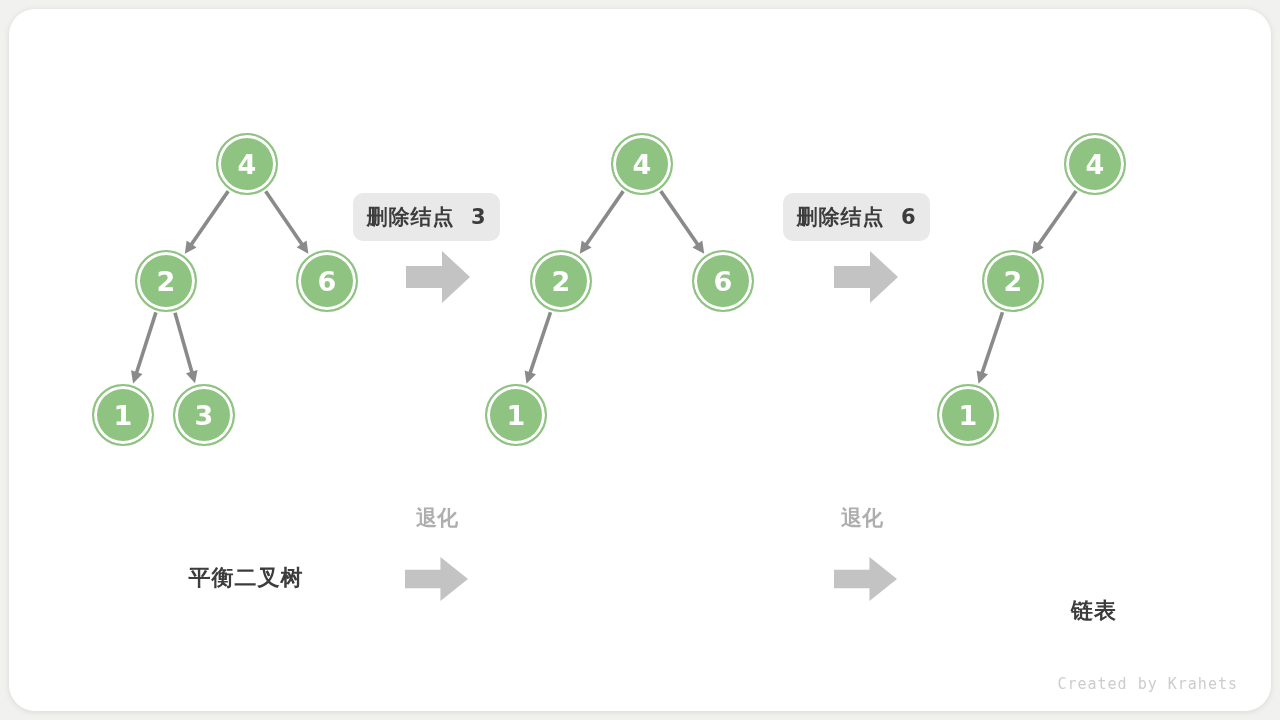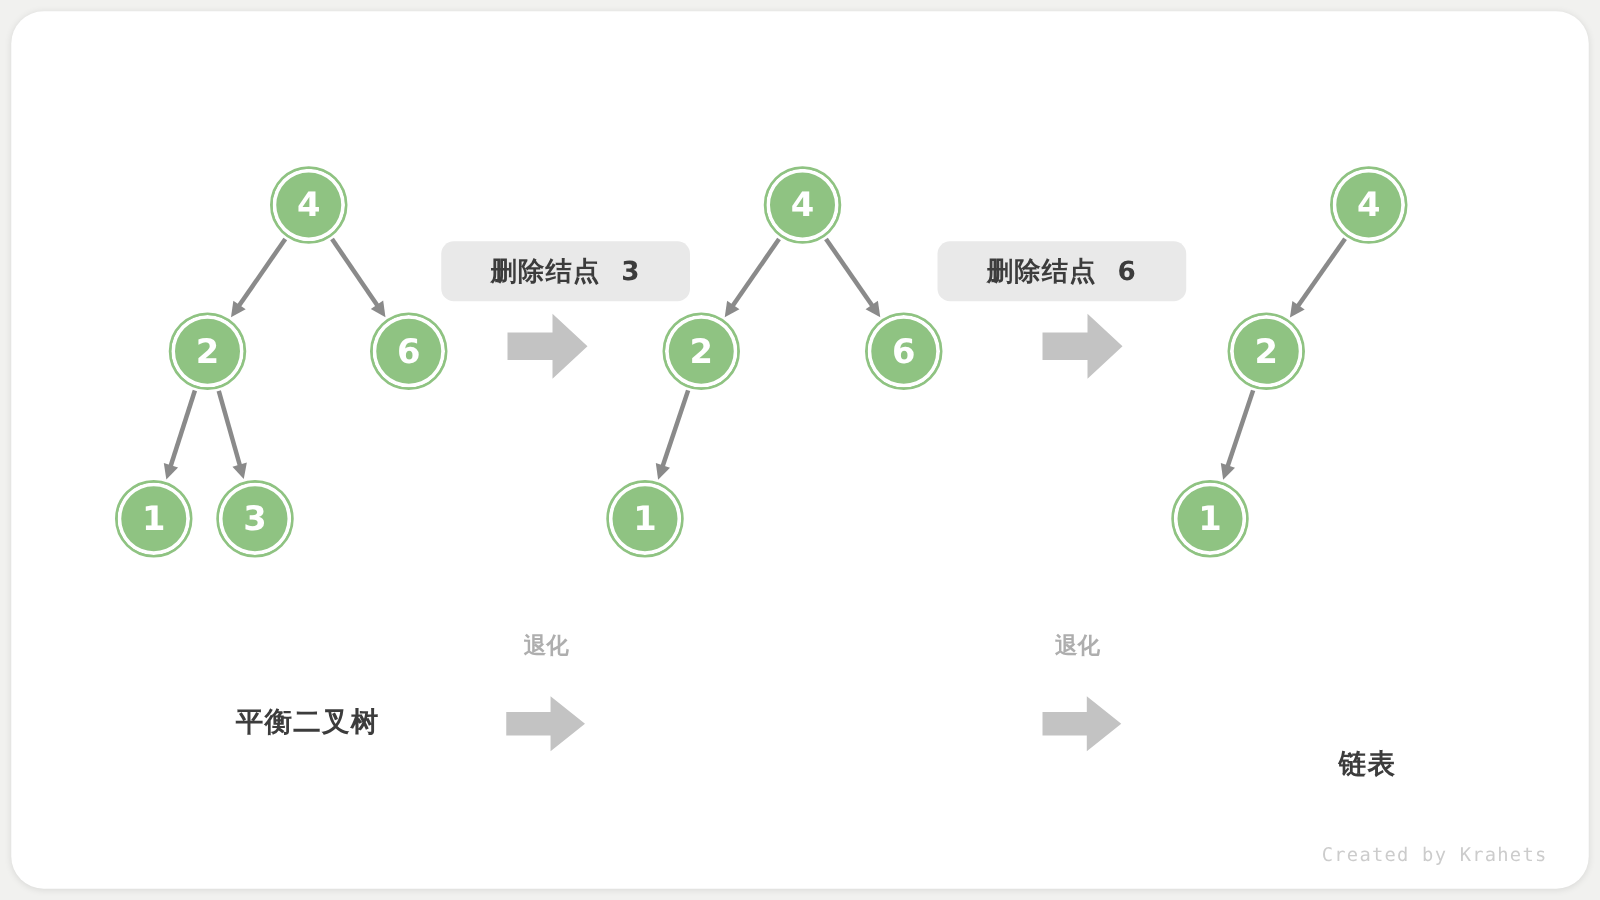--- a/index.html
+++ b/index.html
@@ -41,21 +41,21 @@
     color: var(--node_text, #ffffff);
     font-size: 27px;
     font-weight: bold;
     display: flex;
     align-items: center;
     justify-content: center;
     user-select: none;
   }
   .step-box {
     position: absolute;
-    width: 199px; height: 48px;
+    width: 147px; height: 48px;
     border-radius: 10px;
     background: var(--step_box_bg, #e9e9e9);
     display: flex;
     align-items: center;
     justify-content: center;
   }
   .step-box span {
     font-size: 21px;
     font-weight: bold;
     color: var(--dark_text, #3c3c3c);
@@ -64,21 +64,21 @@
   }
   .block-arrow {
     position: absolute;
   }
   .block-arrow polygon {
     fill: var(--block_arrow, #c3c3c3);
   }
   .degrade {
     position: absolute;
     transform: translateX(-50%);
-    font-size: 18px;
+    font-size: 21px;
     font-weight: bold;
     color: var(--muted_text, #aeaeae);
     white-space: nowrap;
   }
   .stage {
     position: absolute;
     transform: translateX(-50%);
     font-size: 22px;
     font-weight: bold;
     color: var(--dark_text, #3c3c3c);
@@ -134,21 +134,21 @@
       <div class="node" style="left: 692px; top: 250px;">6</div>
       <div class="node" style="left: 485px; top: 384px;">1</div>
       <div class="node" style="left: 1064px; top: 133px;">4</div>
       <div class="node" style="left: 982px; top: 250px;">2</div>
       <div class="node" style="left: 937px; top: 384px;">1</div>
     </div>
 
   <div class="step-box" style="left:353px; top:193px;">
     <span>删除结点  3</span>
   </div>
-  <div class="step-box" style="left:750px; top:193px;">
+  <div class="step-box" style="left:783px; top:193px;">
     <span>删除结点  6</span>
   </div>
 
   <svg class="block-arrow arrow-svg" style="left:406px; top:251px;" width="64" height="52" viewBox="0 0 64 52" preserveAspectRatio="none">
     <polygon points="0,15 36,15 36,0 64,26 36,52 36,37 0,37"></polygon>
   </svg>
   <svg class="block-arrow arrow-svg" style="left:834px; top:251px;" width="64" height="52" viewBox="0 0 64 52" preserveAspectRatio="none">
     <polygon points="0,15 36,15 36,0 64,26 36,52 36,37 0,37"></polygon>
   </svg>
 

